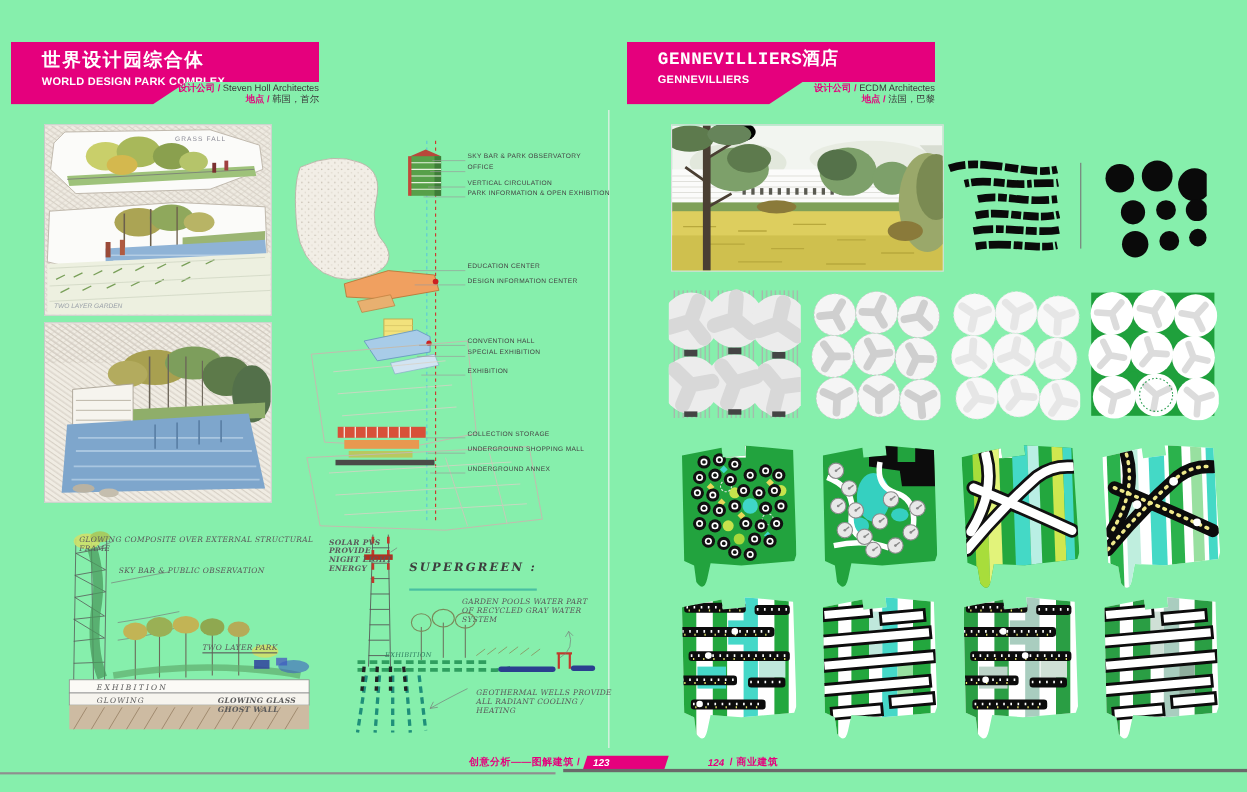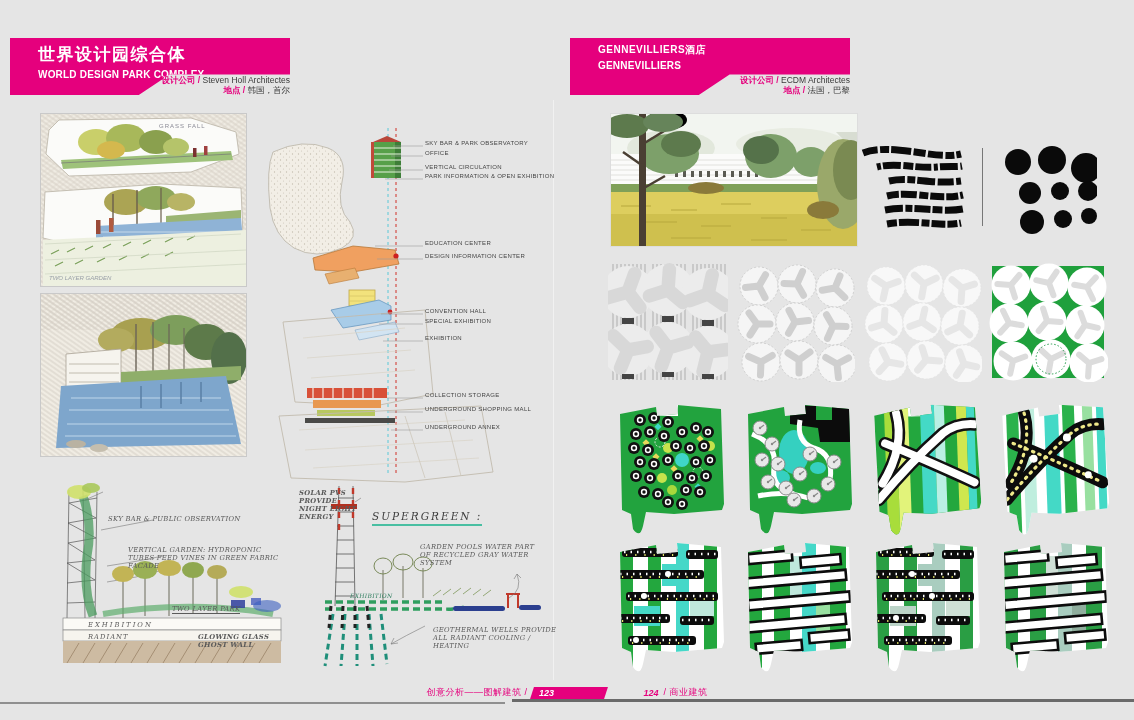--- a/index.html
+++ b/index.html
@@ -1,37 +1,37 @@
 <!DOCTYPE html>
 <html><head>
 <meta charset="utf-8">
 <style>
   html,body{margin:0;padding:0;background:#fff;}
-  .stage{position:relative;width:1134px;height:720px;background:#e5e5e5;overflow:hidden;
+  .stage{position:relative;width:1134px;height:720px;background:#86efac;overflow:hidden;
          font-family:"Liberation Sans", sans-serif;}
   .abs{position:absolute;}
   
   .banner{position:absolute;width:280px;height:57px;background:#e5007d;color:#fff;
           clip-path:polygon(0 0,100% 0,100% 64%,57% 64%,46% 100%,0 100%);
           padding:0;box-sizing:border-box;}
   .banner .cn{font-size:17px;font-weight:bold;letter-spacing:1.5px;margin:5px 0 0 28px;}
   .banner .en{font-size:10px;font-weight:bold;letter-spacing:.2px;margin:3px 0 0 28px;}
   .credits{position:absolute;width:150px;text-align:right;font-size:8.5px;line-height:10px;color:#3a3a3a;}
   .credits .plabel{color:#e5007d;font-weight:bold;}
   
   .figframe{position:absolute;border:1px solid #c9c9c9;background:#f4f1ea;}
   .axon-label{position:absolute;left:425px;font-size:6px;letter-spacing:.3px;color:#444;white-space:nowrap;}
   .hand{position:absolute;font-family:"DejaVu Serif", serif;font-style:italic;color:#5a5a5a;
         font-size:6.8px;line-height:8px;letter-spacing:.3px;}
-  .hand.big{font-size:10.5px;letter-spacing:2px;color:#3d3d3d;border-bottom:2px solid #49bfa2;padding-bottom:4px;}
+  .hand.big{font-size:10.5px;letter-spacing:2px;color:#3d3d3d;border-bottom:2px solid #49bfa2;padding-bottom:15px;font-weight:bold;}
   .hand.ul{border-bottom:1px solid #5a5a5a;}
   
   .footer{position:absolute;top:686px;left:0;width:1134px;display:flex;justify-content:center;
           align-items:center;gap:5px;font-size:9px;}
-  .f-series,.f-cat{color:#e5007d;font-weight:normal;letter-spacing:.5px;}
+  .f-series,.f-cat{color:#e5007d;font-weight:bold;letter-spacing:.5px;}
   .f-box{width:74px;height:12px;background:#e5007d;transform:skewX(-18deg);display:flex;align-items:center;}
   .f-box span{transform:skewX(18deg);color:#fff;font-style:italic;font-weight:bold;font-size:9px;padding-left:7px;}
   .f-pr{color:#e5007d;font-style:italic;font-weight:bold;margin-left:32px;}
   .edge{position:absolute;background:#8f8f8f;}
   .gutter{position:absolute;left:553px;top:100px;width:1px;height:580px;background:#f1f1f1;}
 </style>
 </head>
 <body>
 
 <div class="stage">
@@ -41,21 +41,21 @@
     <div class="en">WORLD DESIGN PARK COMPLEX</div>
   </div>
   <div class="credits" style="left:140px;top:75px;">
     <div><span class="plabel">设计公司 /</span>
       <span>Steven Holl Architectes</span></div>
     <div><span class="plabel">地点 /</span>
       <span>韩国，首尔</span></div>
   </div>
 
   <div class="banner" style="left:570px;top:38px;">
-    <div class="cn" style="font-size:10px;letter-spacing:.5px;">GENNEVILLIERS酒店</div>
+    <div class="cn" style="font-size:16px;letter-spacing:.5px;font-family:Liberation Mono, monospace;">GENNEVILLIERS酒店</div>
     <div class="en">GENNEVILLIERS</div>
   </div>
   <div class="credits" style="left:700px;top:75px;">
     <div><span class="plabel">设计公司 /</span>
       <span>ECDM Architectes</span></div>
     <div><span class="plabel">地点 /</span>
       <span>法国，巴黎</span></div>
   </div>
 
   <div class="gutter"></div>
@@ -241,25 +241,25 @@
       <ellipse cx="222" cy="128" rx="14" ry="6" fill="#3a5fbf" opacity="0.6"></ellipse>
 
       <rect x="18" y="140" width="218" height="12" fill="#fbfaf6" stroke="#8a8a8a" stroke-width="0.7"></rect>
       <rect x="18" y="152" width="218" height="11" fill="#f6f4ee" stroke="#8a8a8a" stroke-width="0.7"></rect>
       <rect x="18" y="163" width="218" height="22" fill="#cdbba2"></rect>
       <g stroke="#a08a6e" stroke-width="0.9">
         <path d="M22,185 l12,-20 M38,185 l12,-20 M54,185 l12,-20 M70,185 l12,-20 M86,185 l12,-20 M102,185 l12,-20 M118,185 l12,-20 M134,185 l12,-20 M150,185 l12,-20 M166,185 l12,-20 M182,185 l12,-20 M198,185 l12,-20 M214,185 l12,-20"></path>
       </g>
     </svg>
   </div>
+  <div class="hand" style="left:72px;top:487px;width:215px;">GLOWING COMPOSITE OVER EXTERNAL STRUCTURAL FRAME</div>
   <div class="hand" style="left:108px;top:515px;width:170px;">SKY BAR &amp; PUBLIC OBSERVATION</div>
-  <div class="hand" style="left:128px;top:546px;width:158px;">VERTICAL GARDEN: HYDROPONIC TUBES FEED VINES IN GREEN FABRIC FACADE</div>
-  <div class="hand ul" style="left:172px;top:585px;margin-top:20px;">TWO LAYER PARK</div>
+  <div class="hand ul" style="left:184px;top:585px;">TWO LAYER PARK</div>
   <div class="hand" style="left:88px;top:621px;letter-spacing:2px;">EXHIBITION</div>
-  <div class="hand" style="left:88px;top:633px;letter-spacing:1px;">RADIANT</div>
+  <div class="hand" style="left:88px;top:633px;letter-spacing:1px;">GLOWING</div>
   <div class="hand" style="left:198px;top:633px;width:92px;font-weight:bold;">GLOWING GLASS GHOST WALL</div>
 
   <div class="abs" style="left:295px;top:478px;width:250px;height:195px;">
     <svg width="250" height="195" viewBox="0 0 250 195">
 
       <g stroke="#555" stroke-width="0.8" fill="none">
         <path d="M44,8 L40,128 M58,8 L60,128"></path>
         <path d="M43,20 h16 M43,34 h16 M42,48 h17 M42,62 h17 M41,76 h18 M41,90 h18 M40,104 h19 M40,118 h19"></path>
       </g>
       <g stroke="#c0392b" stroke-width="2.4">

